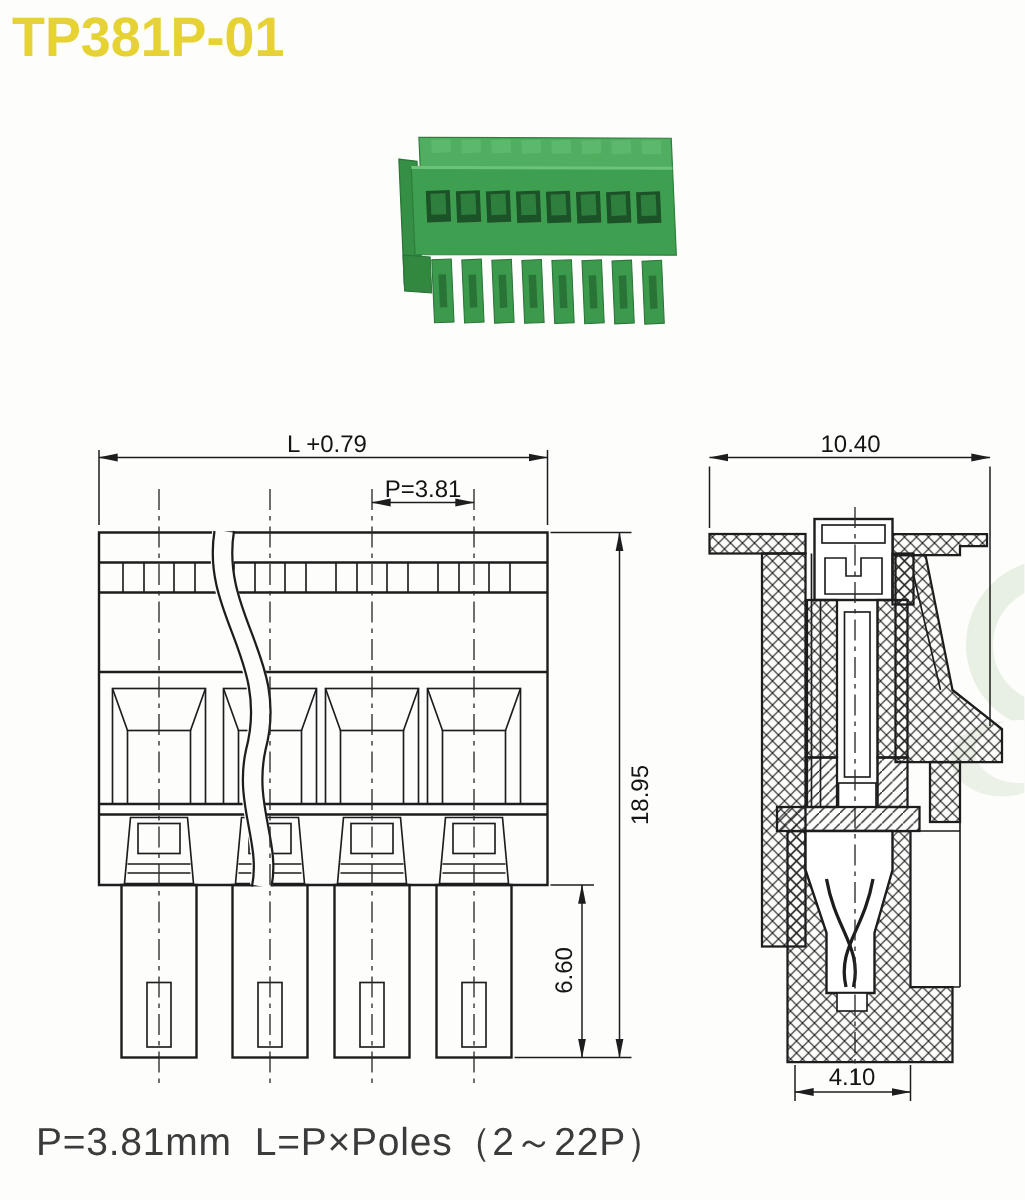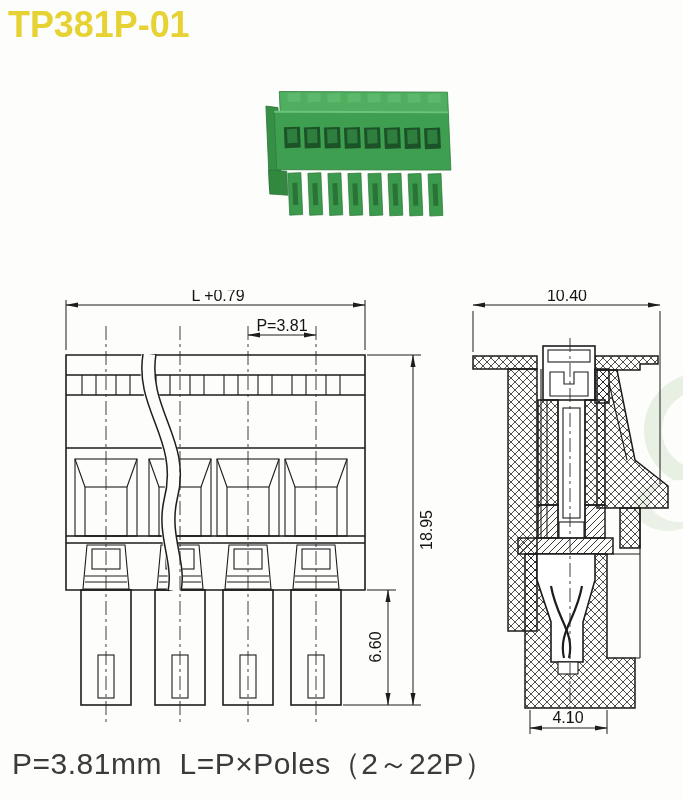--- a/index.html
+++ b/index.html
@@ -8,22 +8,22 @@
     background:#fdfdfc;
     font-family:"Liberation Sans", sans-serif;
   }
   #title{
     position:absolute;left:8px;top:4px;
     font-size:37px;font-weight:800;letter-spacing:0px;
     color:var(--title-yellow);
     transform:scaleX(.97);transform-origin:left center;
   }
   #footer{
-    position:absolute;left:12px;top:744px;
-    font-size:30px;color:var(--footer-text);
+    position:absolute;left:24px;top:744px;
+    font-size:26px;color:var(--footer-text);
     letter-spacing:.5px;white-space:pre;
   }
   #photo{position:absolute;left:256px;top:62px;}
   #front{position:absolute;left:40px;top:290px;}
   #side{position:absolute;left:455px;top:290px;}
   #wm{position:absolute;left:606px;top:368px;opacity:.8;}
   svg{display:block;}
   .ln{stroke:var(--drawing-line);stroke-width:1.6;fill:none;stroke-linecap:square;}
   .lnthin{stroke:var(--drawing-line);stroke-width:1.1;fill:none;}
   .wfill{fill:#fff;}

